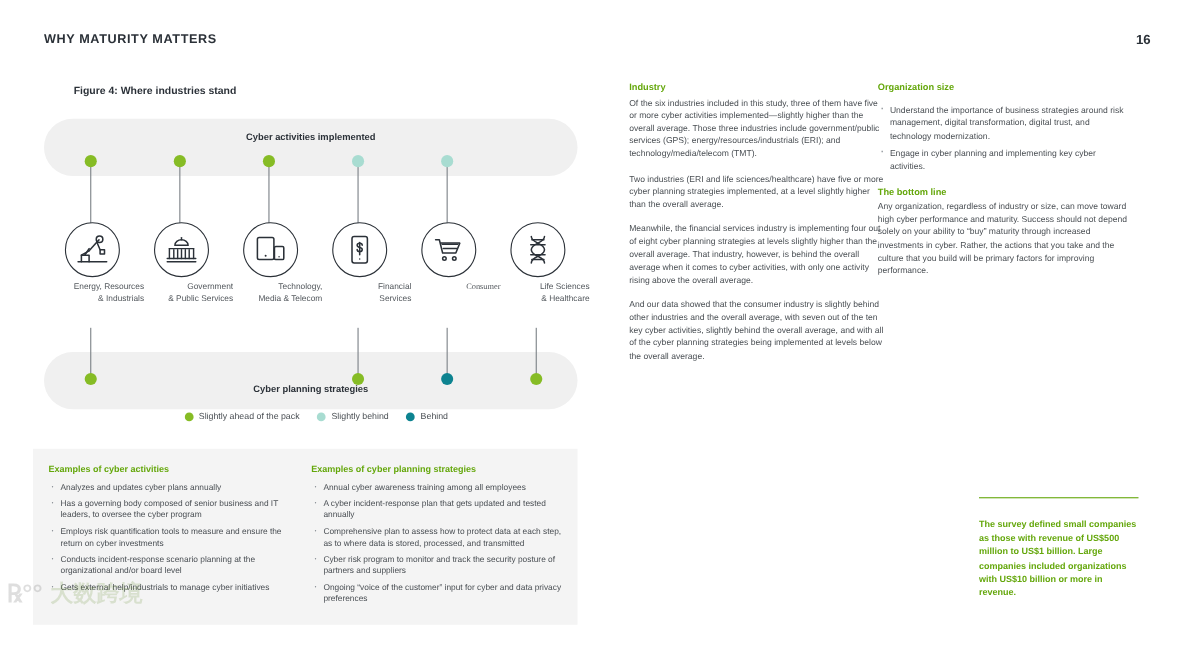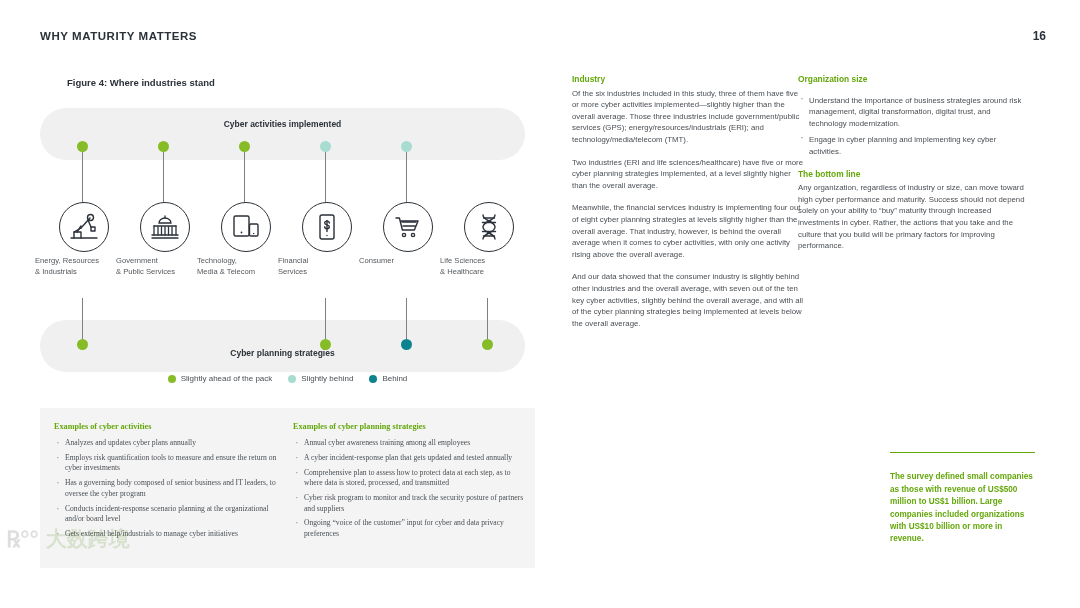--- a/index.html
+++ b/index.html
@@ -48,21 +48,21 @@
   .icon-circle{
     position:absolute;top:94px;left:16px;
     width:48px;height:48px;border-radius:50%;
     border:1.3px solid #2b3138;
     display:flex;align-items:center;justify-content:center;
     background:#fff;
   }
   .icon-circle svg{display:block;}
   .col-label{
     position:absolute;top:148px;left:-8px;width:96px;
-    text-align:left;font-size:7.6px;line-height:10.5px;color:#53585d;
+    text-align:right;font-size:7.6px;line-height:10.5px;color:#53585d;
   }
   .stem{
     position:absolute;left:39.3px;width:1.2px;background:#7b8086;
   }
   .stem.top{top:38px;height:58px;}
   .stem.bot{top:190px;height:46px;}
   .dot{
     position:absolute;left:34px;width:11px;height:11px;border-radius:50%;
   }
   .dot.top{top:33px;}
@@ -72,23 +72,22 @@
   .legend{
     position:absolute;left:40px;top:374px;width:495px;
     display:flex;justify-content:center;align-items:center;gap:16px;
     font-size:8px;color:#4a4f54;
   }
   .legend .li{display:flex;align-items:center;gap:5px;}
   .legend .ldot{width:8px;height:8px;border-radius:50%;display:inline-block;}
 
   
   .ex-wrap{
-    position:absolute;left:40px;top:408px;width:495px;height:160px;
+    position:absolute;left:30px;top:408px;width:495px;height:160px;
     background:#f4f4f4;
-    font-family:Liberation Serif, serif;
   }
   .ex-col{position:absolute;top:14px;}
   .ex-col.a{left:14px;width:228px;}
   .ex-col.b{left:253px;width:232px;}
   .ex-head{
     font-size:8.2px;font-weight:bold;color:#64a70b;margin-bottom:7px;
   }
   ul.ex-list{list-style:none;margin:0;padding:0;}
   ul.ex-list li{
     position:relative;padding-left:11px;margin-bottom:4.5px;
@@ -209,21 +208,21 @@
           <div class="icon-circle">
             <svg width="30" height="28" viewBox="0 0 30 28" fill="none" stroke="#2b3138" stroke-width="1.4" stroke-linecap="round" stroke-linejoin="round">
               <rect x="8" y="2" width="14" height="24" rx="2"></rect>
               <path d="M15 7.5v11"></path>
               <path d="M17.3 10c0-1.1-1-1.9-2.3-1.9s-2.3.8-2.3 1.9 1 1.6 2.3 1.9 2.3.8 2.3 1.9-1 1.9-2.3 1.9-2.3-.8-2.3-1.9"></path>
               <circle cx="15" cy="22.5" r="0.7" fill="#2b3138" stroke="none"></circle>
             </svg>
           </div>
           <div class="col-label">Financial<br>Services</div>
         </div>
-        <div class="col" style="left: 327px;">
+        <div class="col" style="left: 327px; font-family: Liberation Serif, serif;">
           <div class="stem top"></div>
           <div class="dot top" style="background:#a8dcd1"></div>
           <div class="stem bot"></div>
           <div class="dot bot" style="background:#0d8390"></div>
           <div class="icon-circle">
             <svg width="30" height="28" viewBox="0 0 30 28" fill="none" stroke="#2b3138" stroke-width="1.4" stroke-linecap="round" stroke-linejoin="round">
               <path d="M3 5h3.4l3 12h12l3.6-9H8"></path>
               <path d="M9 9h14"></path>
               <path d="M10 13h12.3"></path>
               <circle cx="11" cy="22" r="1.6"></circle>
@@ -260,22 +259,22 @@
         <span class="ldot" style="background:#0d8390"></span>
         <span>Behind</span>
       </div>
     </div>
 
   <div class="ex-wrap">
     <div class="ex-col a">
       <div class="ex-head">Examples of cyber activities</div>
       <ul class="ex-list" id="ex-a">
           <li>Analyzes and updates cyber plans annually</li>
+          <li>Has a governing body composed of senior business and IT leaders, to oversee the cyber program</li>
           <li>Employs risk quantification tools to measure and ensure the return on cyber investments</li>
-          <li>Has a governing body composed of senior business and IT leaders, to oversee the cyber program</li>
           <li>Conducts incident-response scenario planning at the organizational and/or board level</li>
           <li>Gets external help/industrials to manage cyber initiatives</li>
         </ul>
     </div>
     <div class="ex-col b">
       <div class="ex-head">Examples of cyber planning strategies</div>
       <ul class="ex-list" id="ex-b">
           <li>Annual cyber awareness training among all employees</li>
           <li>A cyber incident-response plan that gets updated and tested annually</li>
           <li>Comprehensive plan to assess how to protect data at each step, as to where data is stored, processed, and transmitted</li>

